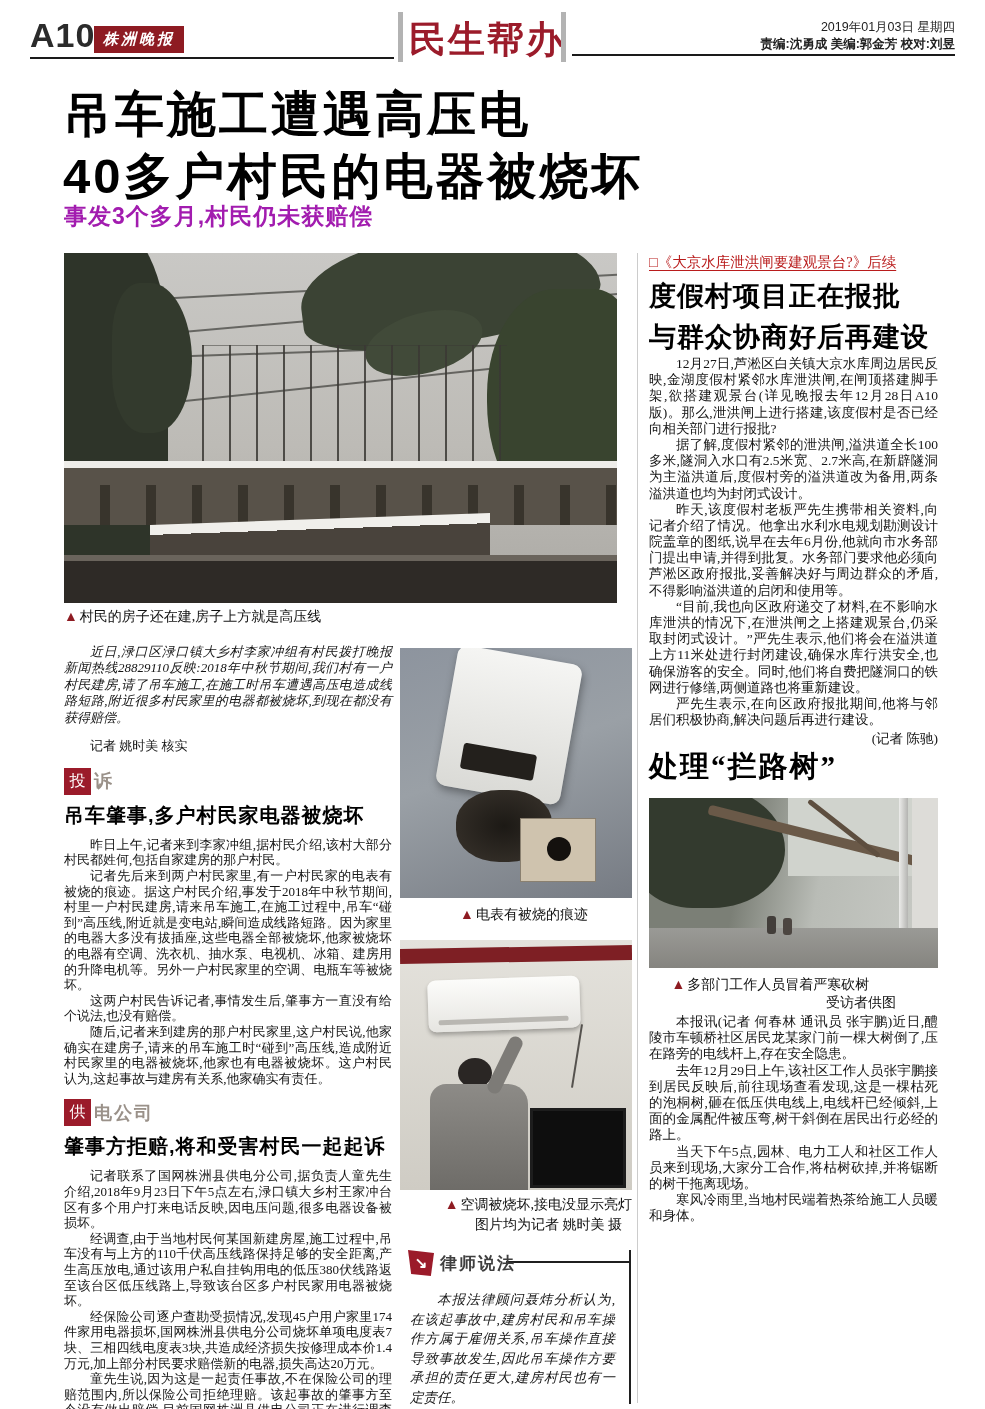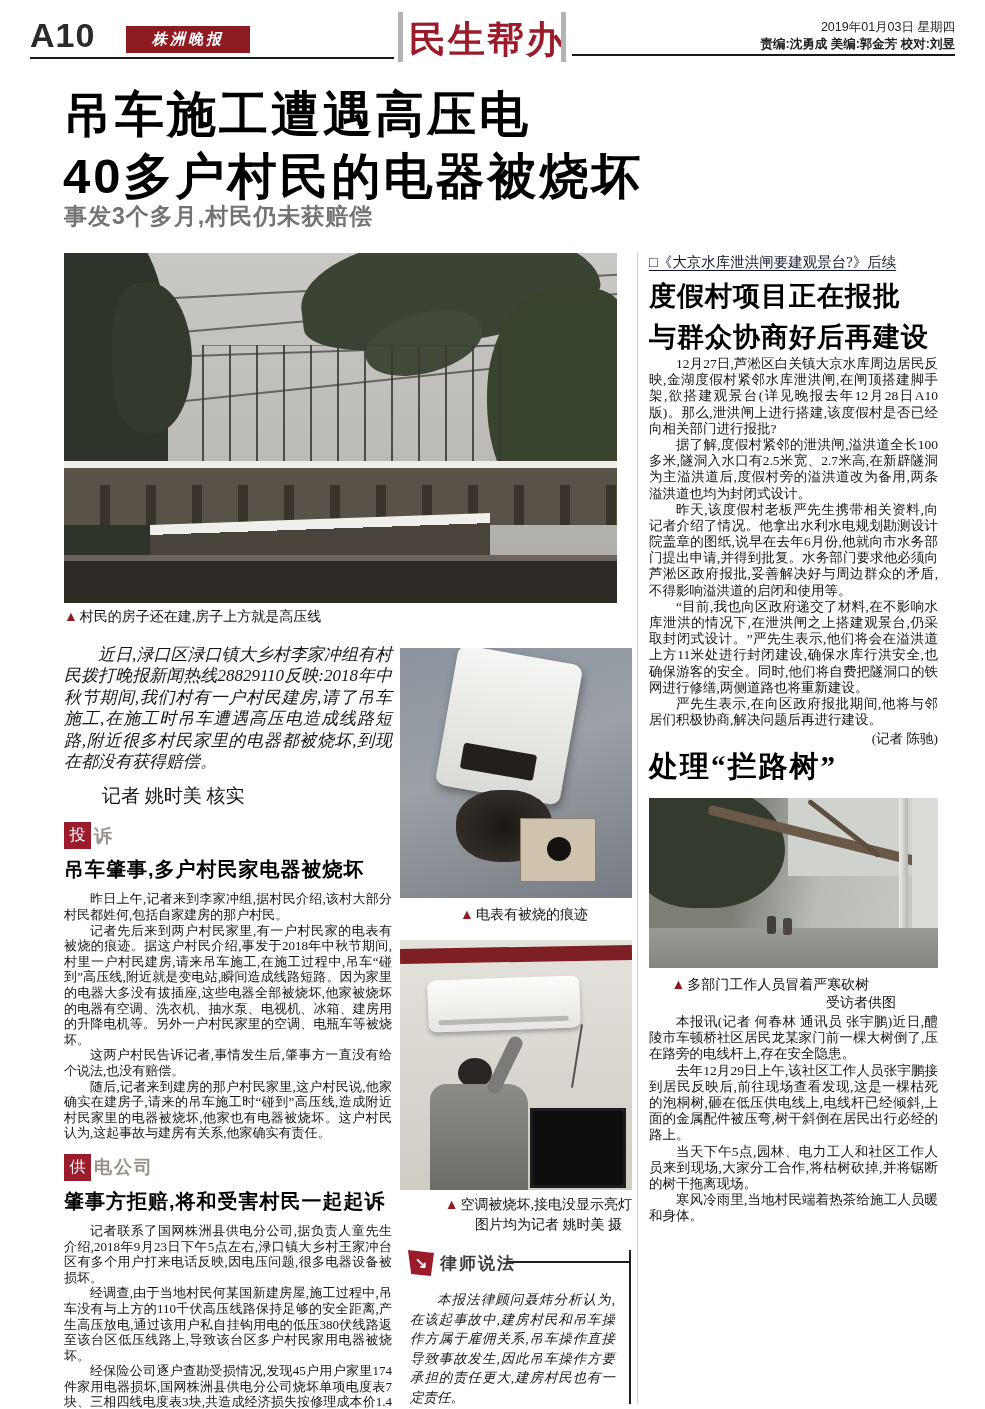--- a/index.html
+++ b/index.html
@@ -3,33 +3,33 @@
 <meta charset="utf-8">
 <style>
   * { margin:0; padding:0; box-sizing:border-box; }
   html,body { background:#e8e8e6; }
   body { font-family:"Liberation Serif", serif; }
   .page { position:relative; width:985px; height:1409px; background:#ffffff; overflow:hidden; margin:0 auto; color:#151515; }
   .abs { position:absolute; }
 
   
   .pageno { left:30px; top:16px; font-family:"Liberation Sans",sans-serif; font-size:34px; color:#2b2b2b; letter-spacing:1px;font-weight:bold; }
-  .masthead { left:94px; top:26px; background:#8e1b22; color:#fff; font-family:"Liberation Serif",serif; font-style:italic; font-weight:bold; font-size:15px; padding:4px 26px; letter-spacing:3px;margin-left:32px; }
+  .masthead { left:94px; top:26px; background:#8e1b22; color:#fff; font-family:"Liberation Serif",serif; font-style:italic; font-weight:bold; font-size:15px; padding:4px 9px; letter-spacing:3px; }
   .rule-left { left:30px; top:57px; width:364px; height:2px; background:#1a1a1a; }
   .secbar { top:12px; width:5px; height:50px; background:#b3b3b3; }
   .bar-l { left:398px; } .bar-r { left:561px; }
   .section-title { left:409px; top:15px; font-family:Liberation Sans, sans-serif; font-size:37px; font-weight:bold; color:#9b1b2a; letter-spacing:2px; }
   .dateline { right:30px; top:19px; font-family:"Liberation Sans",sans-serif; font-size:12.5px; color:#222; text-align:right; }
   .staffline { right:30px; top:36px; font-family:"Liberation Sans",sans-serif; font-size:12.5px; font-weight:bold; color:#222; text-align:right; }
   .rule-right { left:572px; top:54px; width:383px; height:2px; background:#1a1a1a; }
 
   
   .hl { left:63px; font-family:"Liberation Sans",sans-serif; font-weight:900; font-size:49px; color:#000; letter-spacing:3px; white-space:nowrap; }
   .hl1 { top:82px; } .hl2 { top:144px; }
-  .deck { left:64px; top:201px; font-family:"Liberation Sans",sans-serif; font-size:23px; font-weight:600; color:#737373; letter-spacing:1px; }
+  .deck { left:64px; top:201px; font-family:"Liberation Sans",sans-serif; font-size:23px; font-weight:600; color:#a21caf; letter-spacing:1px; }
 
   
   .photo-main { left:64px; top:253px; width:553px; height:350px; background:linear-gradient(#c9c8c5 0%, #bdbbb6 55%, #aba9a4 100%); overflow:hidden; }
   .pw-line { position:absolute; left:-30px; width:120%; height:2px; background:rgba(70,70,66,.75); }
   .pw1 { top:34px; transform:rotate(-3deg); } .pw2 { top:62px; transform:rotate(-5deg); }
   .pw3 { top:96px; transform:rotate(-2deg); } .pw4 { top:128px; transform:rotate(-6deg); }
   .m-tree-left { position:absolute; left:-28px; top:-34px; width:132px; height:430px; background:#2e3429; border-radius:0 48% 42% 0 / 0 30% 36% 0; }
   .m-tree-left2 { position:absolute; left:48px; top:30px; width:80px; height:150px; background:#333a2d; border-radius:40% 60% 55% 45%; }
   .m-branch { position:absolute; left:236px; top:-18px; width:300px; height:108px; background:#3b4334; border-radius:45% 55% 62% 38% / 58% 68% 42% 32%; transform:rotate(-7deg); }
   .m-branch2 { position:absolute; left:300px; top:60px; width:120px; height:60px; background:#414a39; border-radius:50%; transform:rotate(-15deg); }
@@ -44,22 +44,22 @@
   .m-fg-roof { position:absolute; left:86px; top:266px; width:340px; height:44px;
      background:linear-gradient(#f0efeb 0 10px, #49433c 10px 100%); transform:skewY(-2deg); }
   .m-fg-dark { position:absolute; left:0; bottom:0; width:100%; height:48px;
      background:linear-gradient(#6a645c 0 6px, #2e2a26 6px 100%); }
   .cap { font-size:14px; color:#111; }
   .cap-mark { color:#8e1b22; margin-right:2px; }
   .cap-main { left:64px; top:608px; width:553px; }
 
   
   .left-col { left:64px; top:644px; width:328px; }
-  .intro { font-style:italic; font-size:17px; line-height:1.26; text-indent:2em; text-align:justify;font-family:Liberation Serif, serif; }
-  .verify { margin-top:11px; text-indent:2em; font-size:19px; }
+  .intro { font-style:italic; font-size:13px; line-height:1.26; text-indent:2em; text-align:justify;font-family:Liberation Serif, serif; }
+  .verify { margin-top:11px; text-indent:2em; font-size:13px; }
   .tagrow { margin-top:13px; height:27px; display:flex; align-items:center; }
   .tag-box { width:27px; height:27px; background:#9b1b2a; color:#fff; font-size:16px; display:flex; align-items:center; justify-content:center; flex:0 0 auto; }
   .tag-rest { font-size:18px; font-weight:bold; color:#9a9189; margin-left:3px; letter-spacing:2px; }
   .subhead { margin:7px 0 8px; font-family:"Liberation Sans",sans-serif; font-size:20px; font-weight:600; color:#000; letter-spacing:1px; }
   .paras p { font-size:13px; line-height:1.2; text-indent:2em; text-align:justify; }
 
   
   .photo-meter { left:400px; top:648px; width:232px; height:250px; background:linear-gradient(160deg,#8d949e 0%,#9aa0a6 45%,#767b83 100%); overflow:hidden; }
   .mt-box { position:absolute; left:46px; top:6px; width:126px; height:142px; background:linear-gradient(#f5f5f3,#dadad6); transform:rotate(10deg); border-radius:10px; box-shadow:2px 4px 8px rgba(0,0,0,.35); }
   .mt-window { position:absolute; left:22px; top:96px; width:74px; height:26px; background:#23201c; border-radius:3px; }
@@ -83,21 +83,21 @@
   
   .law-box { left:402px; top:1250px; width:229px; height:154px; border-right:2px solid #1f1f1f; }
   .law-topline { position:absolute; top:11px; left:104px; right:0; height:2px; background:#1f1f1f; }
   .law-icon { position:absolute; left:6px; top:0; width:26px; height:26px; background:#9b1b2a; color:#fff; font-size:15px; font-weight:bold; display:flex; align-items:center; justify-content:center; clip-path:polygon(0 0,100% 12%,88% 100%,12% 92%); }
   .law-title { position:absolute; left:38px; top:2px; font-size:17px; font-weight:bold; color:#3f3f3f; letter-spacing:2px; }
   .law-body { position:absolute; left:8px; top:40px; width:205px; font-style:italic; font-size:13.5px; line-height:1.45; text-indent:2em; text-align:justify; }
 
   
   .vrule { left:637px; top:253px; width:1px; height:1150px; background:#cccccc; }
   .right-col { left:649px; top:253px; width:289px; }
-  .kicker { font-size:14.5px; color:#0f172a; text-decoration:underline; text-underline-offset:3px; }
+  .kicker { font-size:14.5px; color:#b91c1c; text-decoration:underline; text-underline-offset:3px; }
   .rhead { font-family:"Liberation Serif",serif; font-weight:bold; font-size:27px; line-height:1.26; margin-top:7px; color:#000; letter-spacing:1px; }
   .right-col .paras { margin-top:2px; }
   .right-col .paras p { font-size:13.5px; line-height:1.2; }
   .byline { text-align:right; font-size:13.5px; margin-top:2px; }
   .r2head { font-family:"Liberation Serif",serif; font-weight:bold; font-size:29px; line-height:1.3; margin-top:24px; color:#000; letter-spacing:2px; }
   .photo-tree { position:relative; width:289px; height:170px; margin-top:12px; background:linear-gradient(100deg,#7b7f76 0 32%,#b9bcb6 58%,#c9cbc6 100%); overflow:hidden; }
   .tr-sky { position:absolute; right:0; top:0; width:52%; height:46%; background:#d0d3cd; }
   .tr-foliage { position:absolute; left:-16px; top:-12px; width:152px; height:122px; background:#333a2e; border-radius:30% 60% 55% 45%; }
   .tr-trunk { position:absolute; left:56px; top:36px; width:244px; height:10px; background:#6a5948; transform:rotate(14deg); border-radius:4px; }
   .tr-branch { position:absolute; left:150px; top:28px; width:90px; height:5px; background:#5d4e3f; transform:rotate(38deg); border-radius:3px; }

